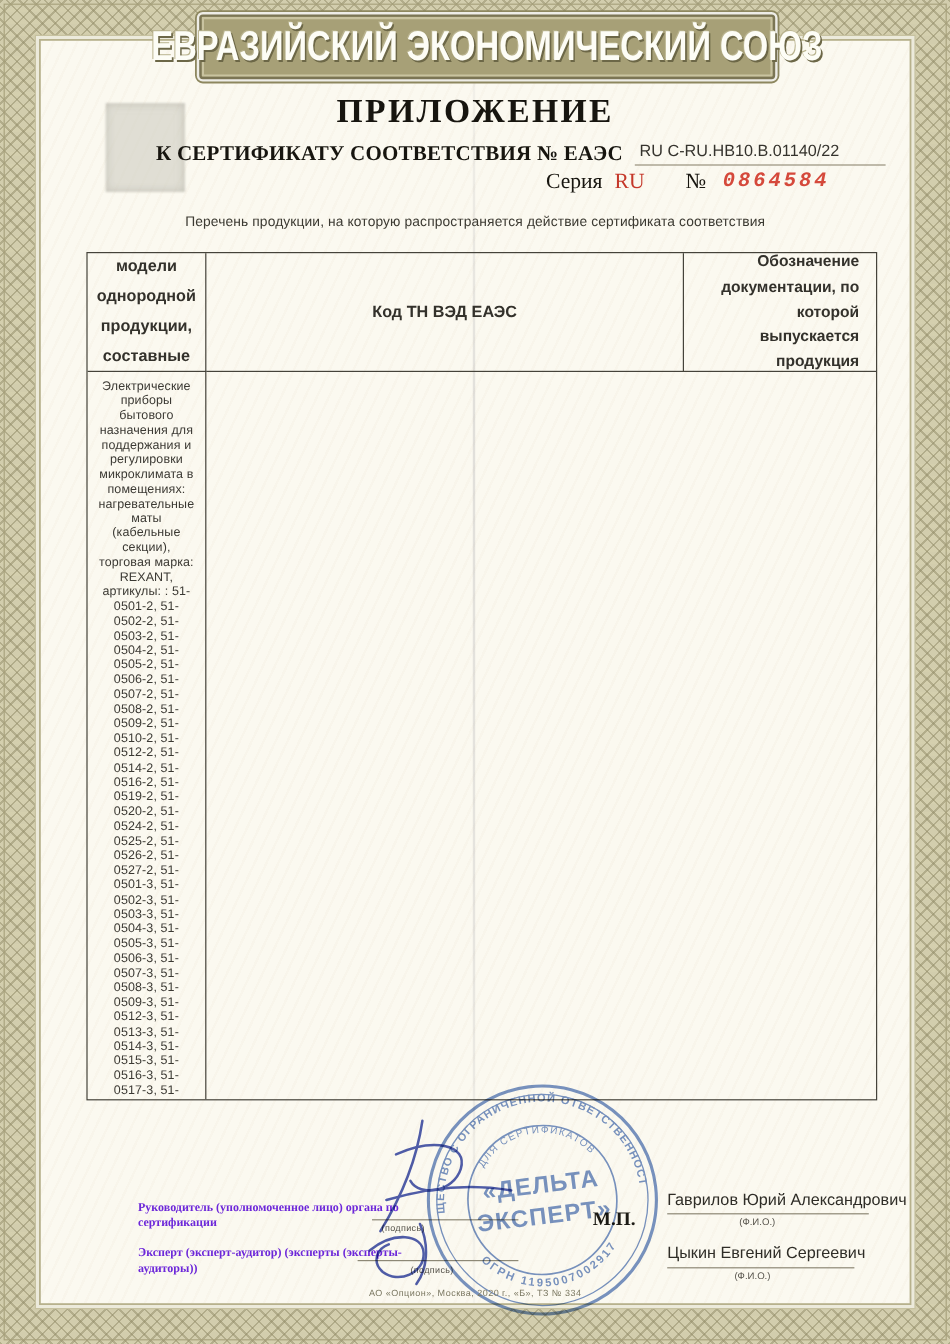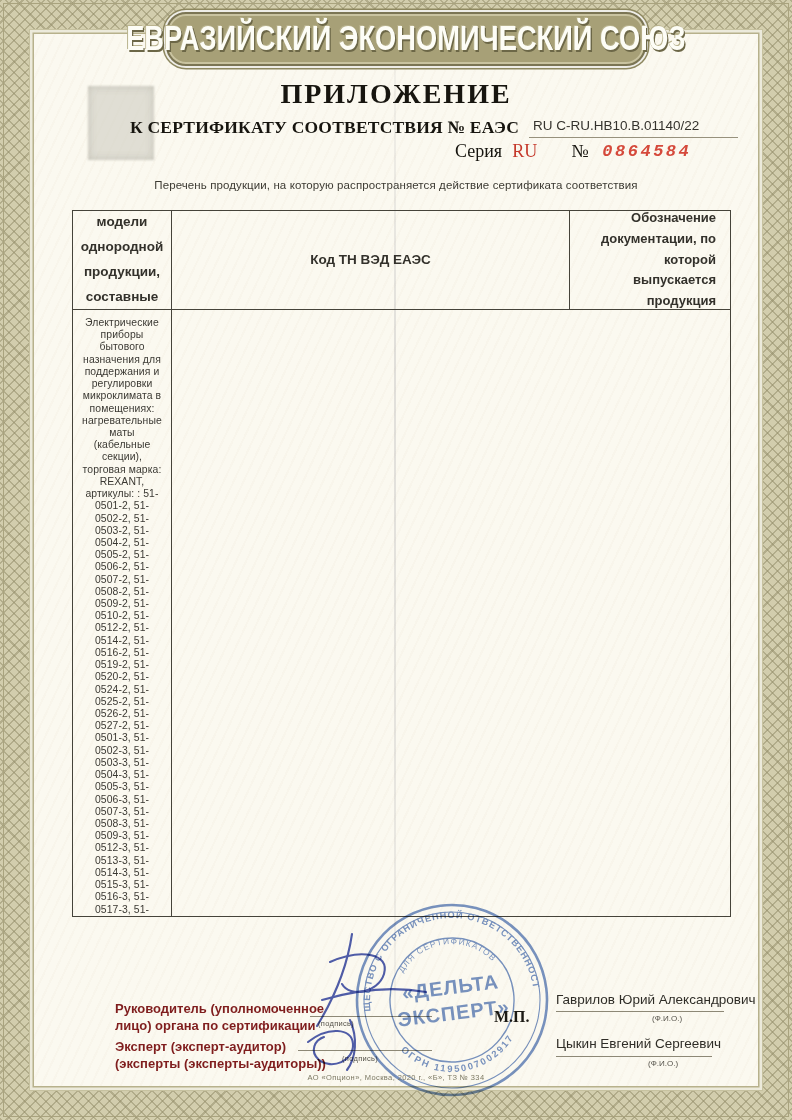--- a/index.html
+++ b/index.html
@@ -16,21 +16,21 @@
     box-shadow:0 0 0 1.5px #b7b18c, 0 0 0 4px #eceadb, 0 0 0 5px #c7c2a0;}
   .paper::after{content:"";position:absolute;inset:0;pointer-events:none;
     background:repeating-linear-gradient(115deg, rgba(216,196,168,.07) 0 2px, transparent 2px 9px);}
   .crease{position:absolute;left:394px;top:34px;bottom:34px;width:2px;
     background:linear-gradient(to bottom, rgba(120,120,132,.05), rgba(120,120,132,.20) 30%, rgba(120,120,132,.16) 70%, rgba(120,120,132,.05));}
   .watermark{position:absolute;left:88px;top:86px;width:66px;height:74px;
     background:rgba(203,200,189,.55);filter:blur(1px);
     box-shadow:inset 0 0 8px rgba(160,158,148,.5);}
 
   .banner{position:absolute;left:166px;top:12px;width:476px;height:50px;
-    background:#a7a077;border:2px solid #7b7554;border-radius:20px;
+    background:#a7a077;border:2px solid #7b7554;border-radius:3px;
     box-shadow:inset 0 0 0 2px #c9c3a0, 0 0 0 2px rgba(255,255,255,.85), 0 0 0 3.5px #8d875f;
     display:flex;align-items:center;justify-content:center;}
   .banner-text{font-weight:bold;font-size:31px;color:#fdfdf6;letter-spacing:0px;
     transform:scaleX(.88) scaleY(1.12);white-space:nowrap;
     text-shadow:1.5px 1.5px 0 #6c6747, -1px -1px 0 #b9b38e;}
 
   .doc-title{position:absolute;left:0;right:0;top:78px;text-align:center;
     font-family:"Liberation Serif",serif;font-weight:bold;font-size:28px;
     letter-spacing:2px;color:#17150f;}
   .cert-row{position:absolute;left:130px;top:117px;width:608px;display:flex;align-items:flex-end;}
@@ -57,40 +57,40 @@
   .cell.last-col{border-right:none;}
   .cell.body{border-bottom:none;align-items:flex-start;}
   .h1{font-weight:bold;font-size:13.5px;line-height:2.1;padding:0 8px;}
   .h2{font-weight:bold;font-size:13.5px;line-height:1.85;padding:0 26px;}
   .h3{font-weight:bold;font-size:13px;line-height:1.6;padding:0 14px;text-align:right;}
   .code-cell{font-size:12.5px;padding-top:8px;justify-content:center;}
   .desc-cell{font-size:10.4px;line-height:1.175;padding:7px 9px 0 9px;
     letter-spacing:.1px;color:#3b3933;}
 
   .foot-role{position:absolute;left:115px;width:235px;
-    font-family:Liberation Sans, sans-serif;font-weight:bold;font-size:13px;
-    line-height:1.32;color:#7f1d1d;}
+    font-family:Liberation Serif, serif;font-weight:bold;font-size:10px;
+    line-height:1.32;color:#6d28d9;}
   .role1{top:1000px;}
   .role2{top:1038px;}
   .sig-line{position:absolute;height:0;border-bottom:1.2px solid #8d8876;}
   .sig1{left:310px;top:1016px;width:122px;}
   .sig2{left:298px;top:1050px;width:134px;}
   .sig-caption{position:absolute;font-size:7.5px;color:#55524a;letter-spacing:.3px;}
   .cap1{left:318px;top:1019px;}
   .cap2{left:342px;top:1054px;}
   .mp{position:absolute;left:494px;top:1008px;font-family:"Liberation Serif",serif;
     font-weight:bold;font-size:16px;color:#1c1a14;}
   .fio-name{position:absolute;left:556px;width:180px;text-align:left;
     font-size:13.5px;color:#2f2d27;white-space:nowrap;}
   .name1{top:992px;}
   .name2{top:1036px;}
   .fio-line{position:absolute;left:556px;height:0;border-bottom:1.2px solid #8d8876;}
   .fline1{top:1011px;width:168px;}
   .fline2{top:1056px;width:156px;}
-  .fio-caption{position:absolute;font-size:8px;color:#55524a;margin-left:36px;}
+  .fio-caption{position:absolute;font-size:8px;color:#55524a;}
   .fcap1{left:616px;top:1014px;}
   .fcap2{left:612px;top:1059px;}
 
   .stamp{position:absolute;left:352px;top:900px;width:200px;height:200px;
     transform:rotate(-7deg);opacity:.82;mix-blend-mode:multiply;}
   .sign-overlay{position:absolute;left:0;top:0;width:792px;height:1120px;
     pointer-events:none;mix-blend-mode:multiply;}
   .print-note{position:absolute;left:0;right:0;top:1073px;text-align:center;
     font-size:7.5px;color:#7b7862;letter-spacing:.4px;}
 </style>

